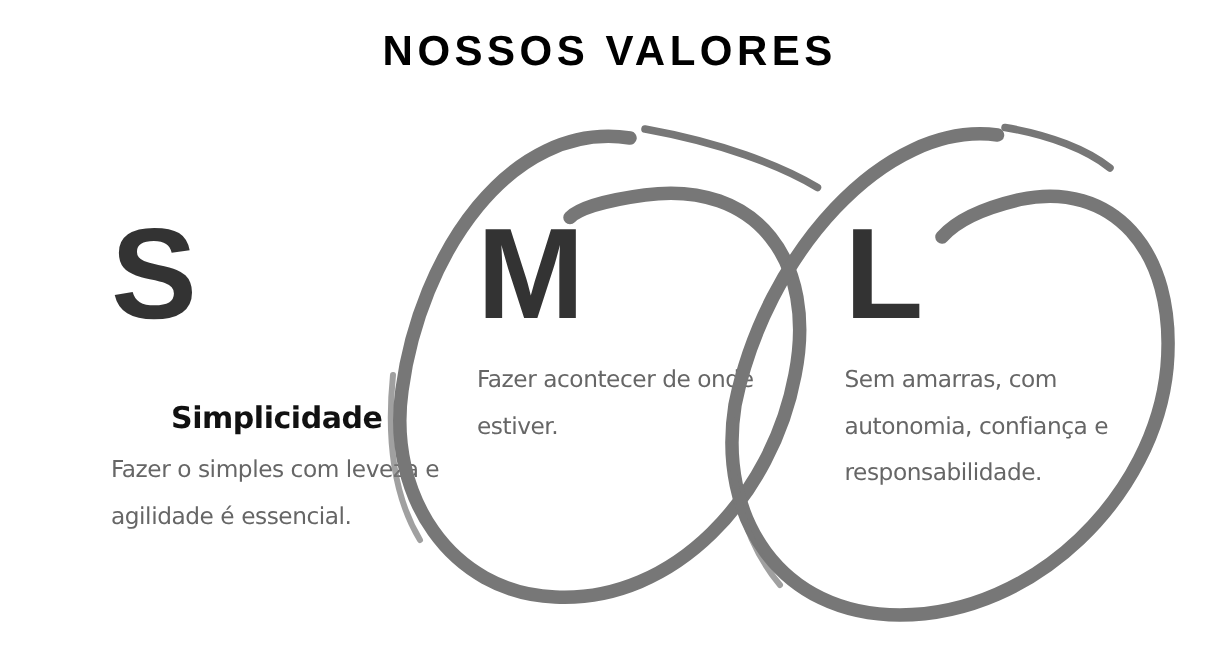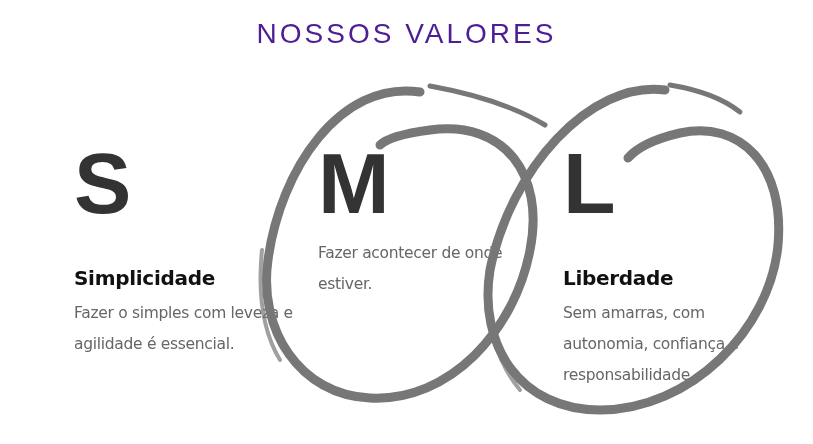--- a/index.html
+++ b/index.html
@@ -1,20 +1,20 @@
 <!DOCTYPE html>
 <html><head>
 <meta charset="utf-8">
 <style>
   html,body{margin:0;padding:0;background:#fff;}
   body{width:813px;height:444px;position:relative;overflow:hidden;font-family:"Liberation Sans",sans-serif;}
-  .title{position:absolute;left:0;right:0;top:18px;text-align:center;font-size:28px;font-weight:normal;letter-spacing:3px;color:#4c1d95;font-family:"Liberation Sans",sans-serif;}
+  .title{position:absolute;left:0;right:0;top:18px;text-align:center;font-size:28px;font-weight:bold;letter-spacing:3px;color:#000000;font-family:"Liberation Sans",sans-serif;}
   .col{position:absolute;top:140px;width:240px;}
   .letter{font-size:86px;font-weight:bold;color:#333;line-height:1;height:90px;font-family:"Liberation Sans",sans-serif;}
-  .name{margin-top:36px;font-size:20px;font-weight:bold;color:#111;font-family:"DejaVu Sans",sans-serif;letter-spacing:-0.3px;}
+  .name{margin-top:36px;font-size:20px;font-weight:bold;color:#111;font-family:"DejaVu Sans",sans-serif;letter-spacing:-0.3px;margin-left:40px;}
   .desc{margin-top:8px;font-size:15.5px;color:#666;line-height:31px;font-family:"DejaVu Sans",sans-serif;letter-spacing:-0.3px;}
   svg.scribble{position:absolute;left:0;top:0;pointer-events:none;}
 </style>
 </head>
 <body>
 
 <div class="title">NOSSOS VALORES</div>
 
 <div class="col" style="left:74px;">
   <div class="letter">S</div>
@@ -22,21 +22,20 @@
   <div class="desc" style="width:225px;">Fazer o simples com leveza e agilidade é essencial.</div>
 </div>
 
 <div class="col" style="left:318px;">
   <div class="letter">M</div>
   <div class="desc" style="width:195px;">Fazer acontecer de onde estiver.</div>
 </div>
 
 <div class="col" style="left:563px;">
   <div class="letter">L</div>
-  <div class="name">Liberdade</div>
   <div class="desc" style="width:185px;">Sem amarras, com autonomia, confiança e responsabilidade.</div>
 </div>
 
 <svg class="scribble" width="813" height="444" viewBox="0 0 813 444">
   <g fill="none" stroke="#777" stroke-linecap="round">
     <path d="M420 92 C340 80 280 170 268 260 C258 330 300 395 370 398 C450 402 515 330 530 250 C545 175 505 120 430 130 C400 134 385 140 380 145" stroke-width="9"></path>
     <path d="M430 86 C480 95 520 110 545 125" stroke-width="5"></path>
     <path d="M665 90 C590 80 510 170 490 270 C478 345 520 410 600 410 C690 410 770 330 778 245 C785 165 740 120 680 133 C650 140 635 150 628 158" stroke-width="9"></path>
     <path d="M670 85 C700 90 725 100 740 112" stroke-width="5"></path>
     <path d="M262 250 C258 290 262 330 280 360" stroke-width="4" opacity="0.7"></path>

